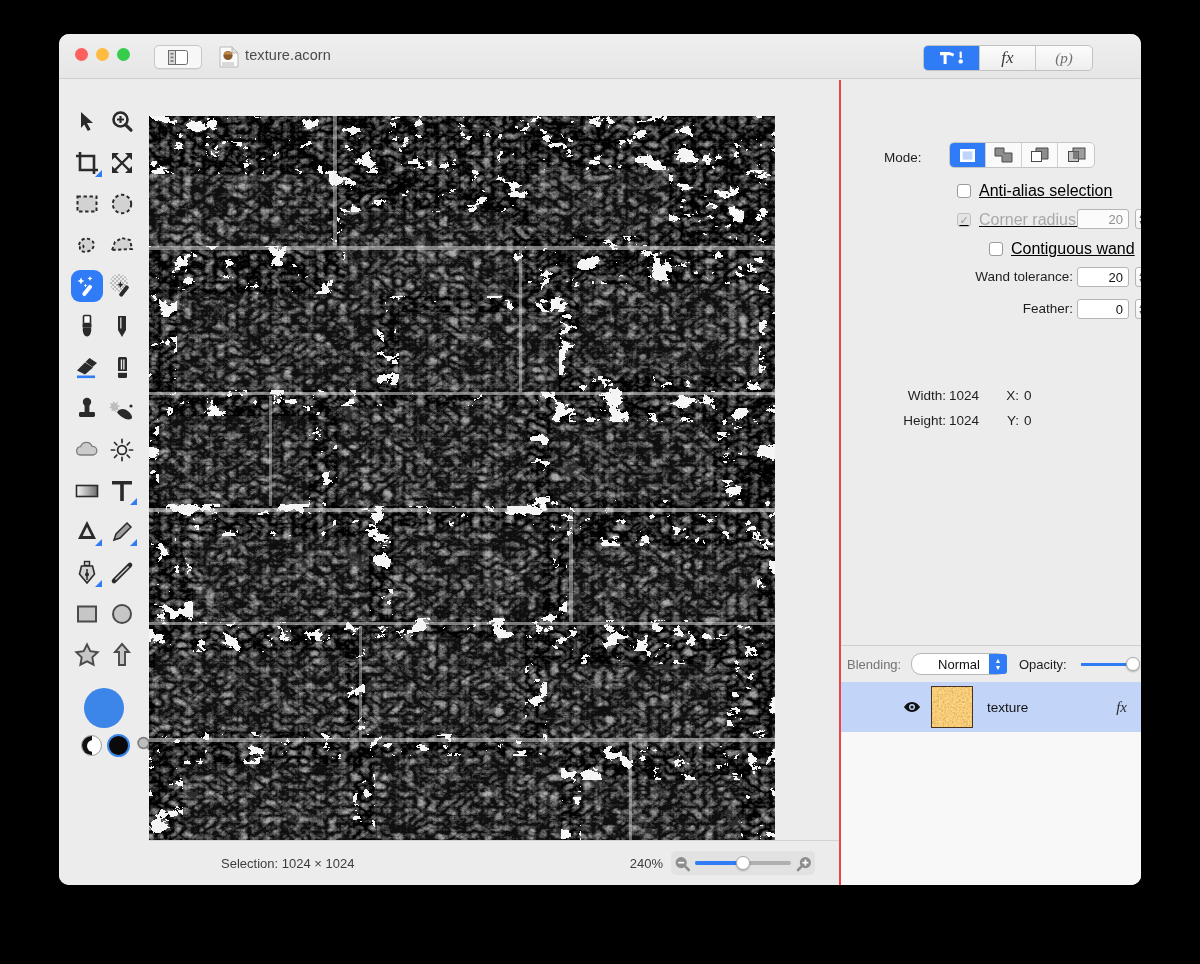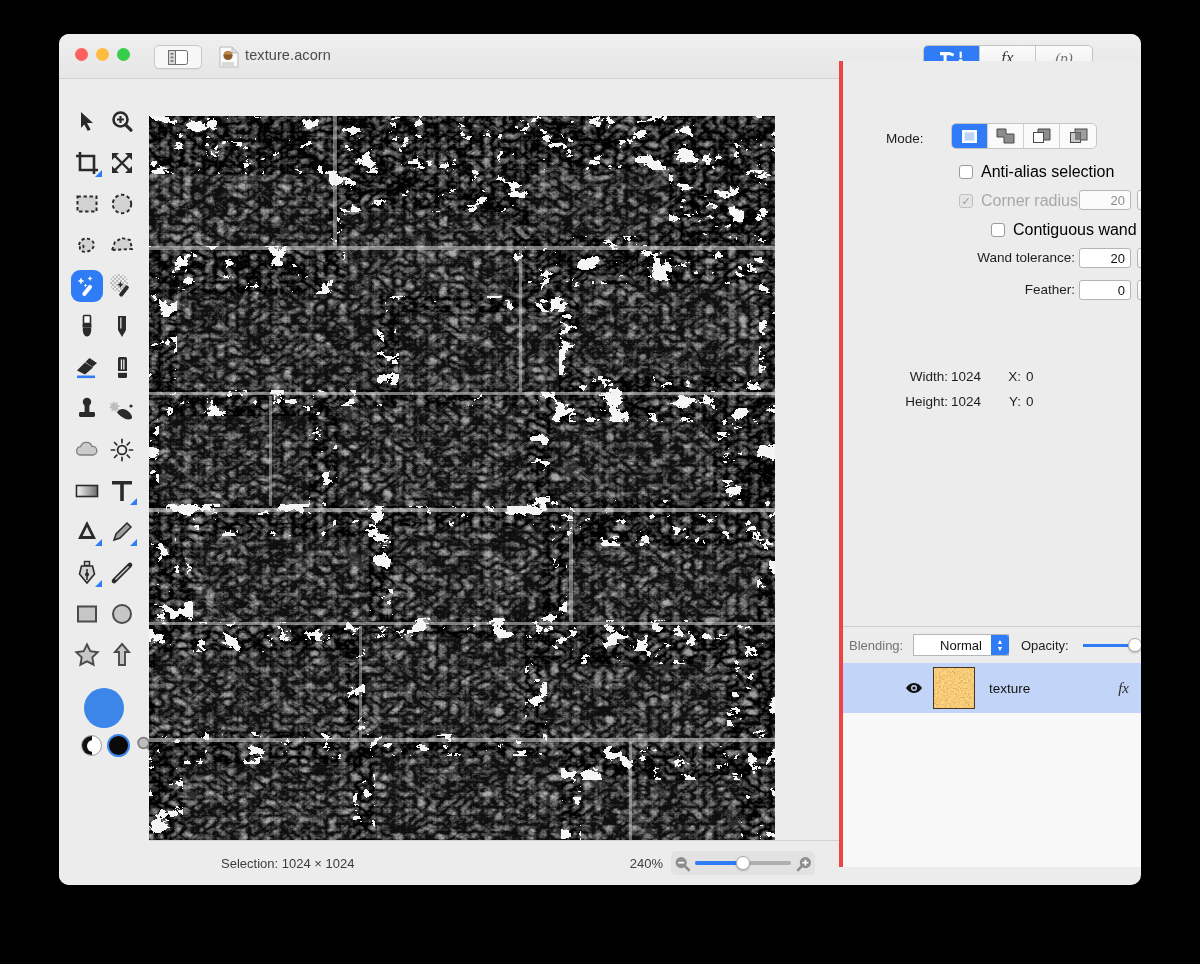--- a/index.html
+++ b/index.html
@@ -179,44 +179,44 @@
     background: #b0b0b0; border-radius: 2px;
   }
   .ztrack .zfill { position:absolute; left:0; top:0; height:100%; width:50%;
                    background:#2f7cf6; border-radius:2px; }
   .ztrack .zthumb { position:absolute; left:50%; top:50%; transform:translate(-50%,-50%);
                     width:14px; height:14px; border-radius:50%; background:#fff;
                     border:1px solid #a9a9a9; box-shadow:0 1px 2px rgba(0,0,0,.25); }
 
   
   #inspector {
-    position: absolute; left: 780px; top: 27px;
+    position: absolute; left: 780px; top: 46px;
     width: 302px; height: 806px;
     background: #ececec;
-    border-left: 4px solid #ef4444;
+    border-left: 2px solid #ef4444;
   }
   .row { position: absolute; font-size: 13.5px; color: #1e1e1e; }
   .lbl-right { text-align: right; }
 
   #mode-label { left: 43px; top: 70px; }
   #mode-seg {
     position: absolute; left: 108px; top: 62px;
     height: 26px; display: flex;
     background: #fafafa;
     border: 1px solid #c6c6c6; border-radius: 5px; overflow: hidden;
   }
   #mode-seg .mseg {
     width: 36px; height: 100%;
     display: flex; align-items: center; justify-content: center;
     border-right: 1px solid #d0d0d0;
   }
   #mode-seg .mseg:last-child { border-right: none; }
   #mode-seg .mseg.active { background: #2f7cf6; }
 
-  .checkrow { position:absolute; display:flex; align-items:center; }
+  .checkrow { position:absolute; display:flex; align-items:center;text-decoration:underline; }
   .cbox {
     width: 14px; height: 14px; border:1px solid #9b9b9b;
     background: #fff; border-radius: 3px; margin-right: 8px;
     display:flex; align-items:center; justify-content:center;
   }
   .cbox.disabled { background:#e4e4e4; border-color:#c0c0c0; }
   .cbox .tick { font-size: 11px; color: #9a9a9a; line-height: 1; }
   .disabled-text { color: #a8a8a8; }
 
   .field {
@@ -243,21 +243,21 @@
   
   #layer-bar {
     position: absolute; left: 0; top: 565px;
     width: 302px; height: 37px;
     background: #ececec;
     border-top: 1px solid #cfcfcf;
   }
   #blending-label { position:absolute; left: 6px; top: 11px; font-size: 13px; color:#737373; }
   #blend-select {
     position:absolute; left: 70px; top: 7px; width: 96px; height: 22px;
-    background:#fff; border:1px solid #b6b6b6; border-radius:0;
+    background:#fff; border:1px solid #b6b6b6; border-radius:10px;
     font-size: 13px; color:#111; display:flex; align-items:center; justify-content:center;
   }
   #blend-arrow {
     position:absolute; left: 148px; top: 8px; width: 18px; height: 20px;
     background:#2f7cf6; border-radius: 0 3px 3px 0;
     display:flex; flex-direction:column; align-items:center; justify-content:center;
     color:#fff; font-size: 7px; line-height:7px;
   }
   #opacity-label { position:absolute; left: 178px; top: 11px; font-size: 13px; color:#1e1e1e; }
   #opacity-track {

